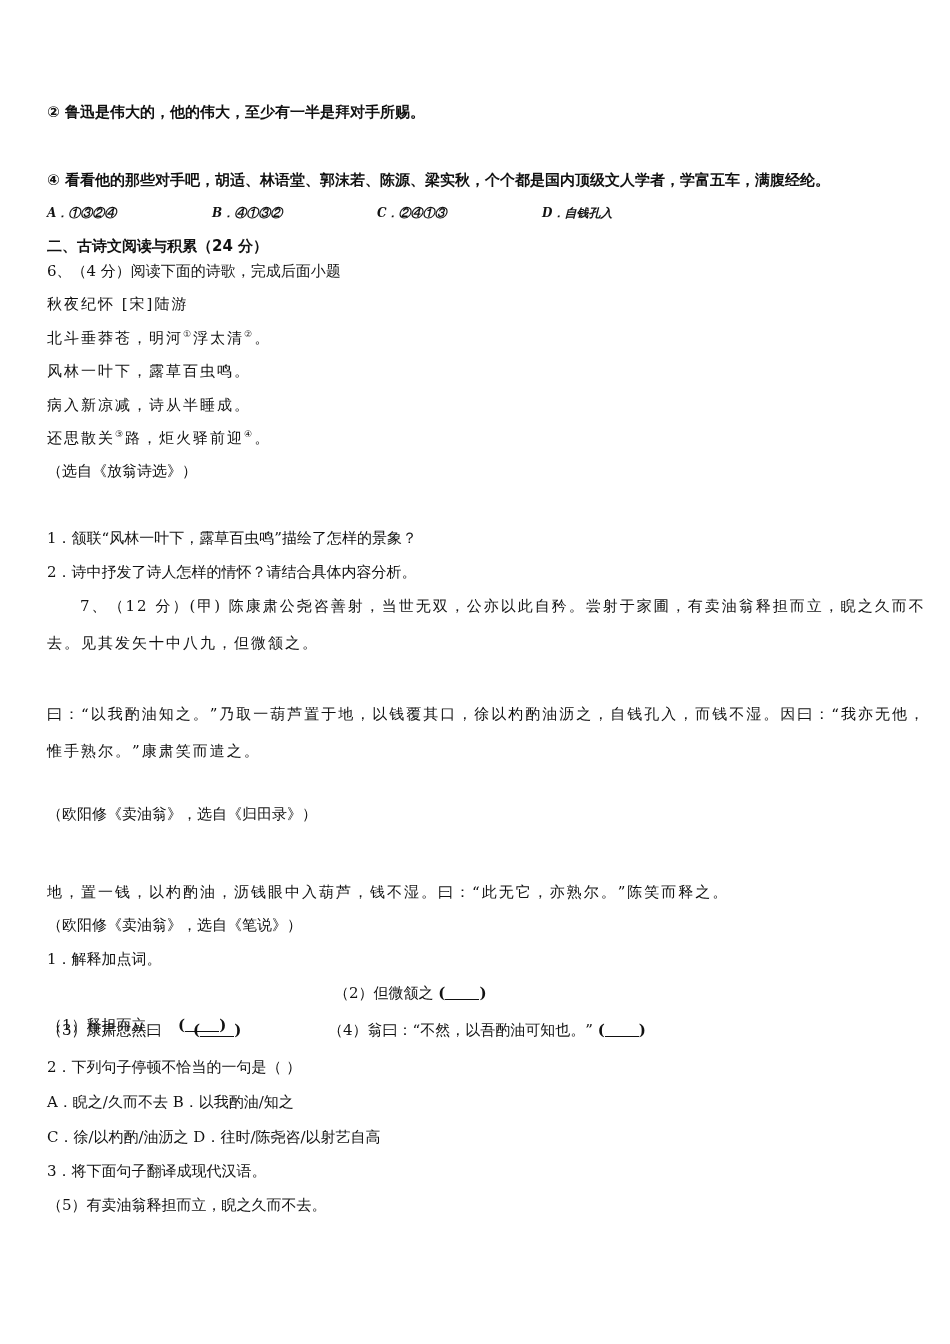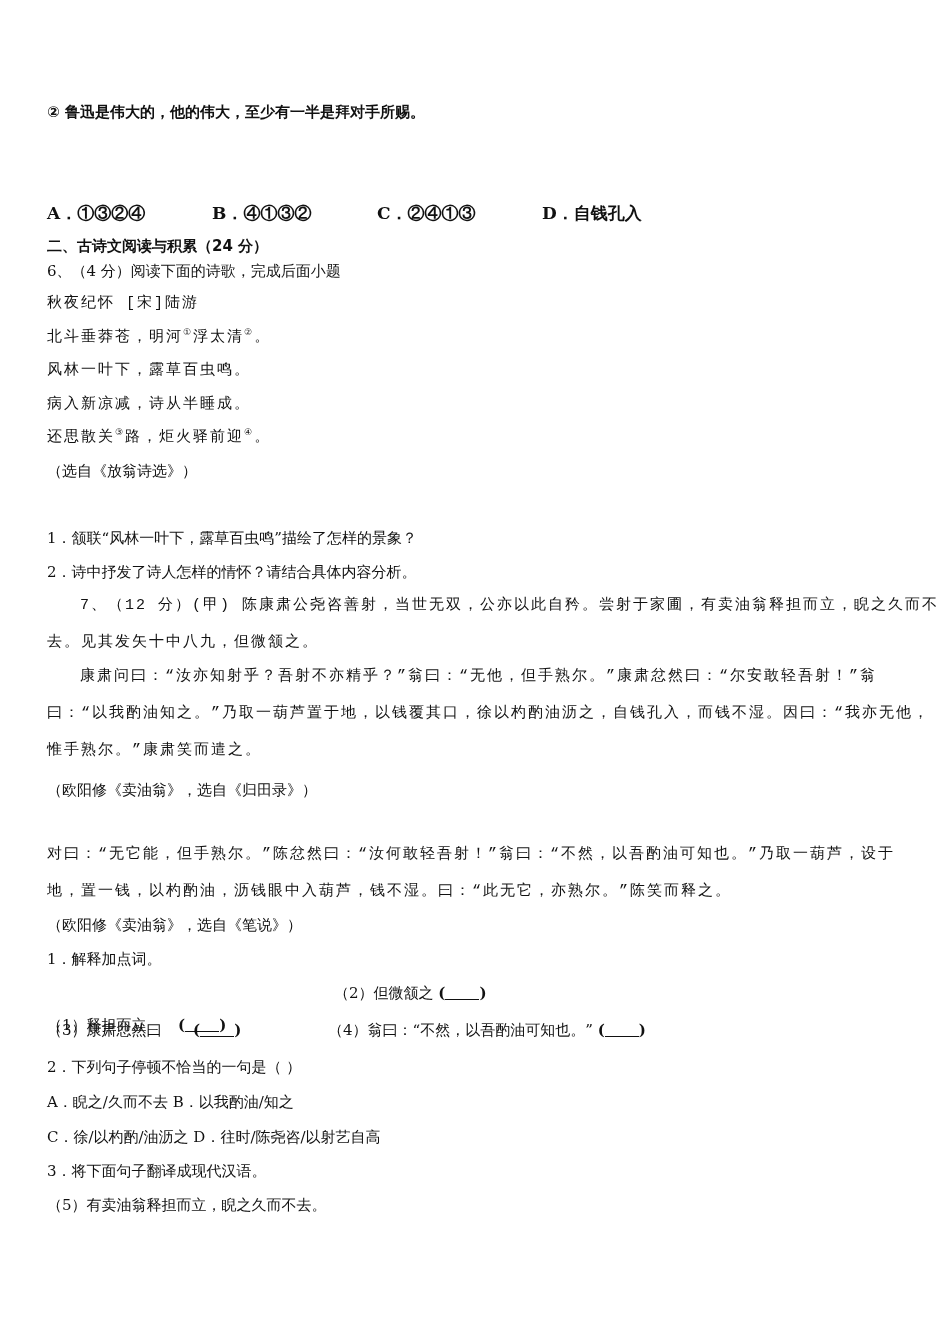--- a/index.html
+++ b/index.html
@@ -1,33 +1,34 @@
 <!DOCTYPE html>
 <html><head>
 <meta charset="utf-8">
 <style>
   html, body { margin: 0; padding: 0; background: #ffffff; }
   body { width: 950px; height: 1344px; position: relative; overflow: hidden;
          font-family: "DejaVu Serif", "Liberation Serif", serif; color: #111; }
   .page { position: absolute; left: 0; top: 0; width: 950px; height: 1344px; }
   .line { position: absolute; left: 47px; white-space: nowrap; font-size: 15px; line-height: 20px; }
   .bold { font-weight: bold; font-family: "DejaVu Sans", "Liberation Sans", sans-serif; }
-  .kai { letter-spacing: 2px; font-family: Liberation Mono, monospace; }
+  .kai { letter-spacing: 2px; }
   .indent { left: 80px; }
-  .opt { position: absolute; white-space: nowrap; font-size: 17px; line-height: 20px; font-weight: bold; }
+  .opt { position: absolute; white-space: nowrap; font-size: 12px; line-height: 20px; font-weight: bold; font-style: italic; }
   sup { font-size: 9px; line-height: 0; }
   .blank { display: inline-block; width: 34px; border-bottom: 1.5px solid #111; height: 14px; vertical-align: -2px; }
   .paren { font-weight: bold; }
 </style>
 </head>
 <body>
 
 <div class="page">
 
   <div class="line bold" style="top:102px">② 鲁迅是伟大的，他的伟大，至少有一半是拜对手所赐。</div>
+  <div class="line bold" style="top:170px">④ 看看他的那些对手吧，胡适、林语堂、郭沫若、陈源、梁实秋，个个都是国内顶级文人学者，学富五车，满腹经纶。</div>
 
   <div class="opt" style="left:47px; top:203px">
     <span>A．</span><span>①③②④</span>
   </div>
   <div class="opt" style="left:212px; top:203px">
     <span>B．</span><span>④①③②</span>
   </div>
   <div class="opt" style="left:377px; top:203px">
     <span>C．</span><span>②④①③</span>
   </div>
@@ -52,26 +53,24 @@
   <div class="line kai" style="top:428px">
     <span>还思散关</span><sup>③</sup><span>路，炬火驿前迎</span><sup>④</sup><span>。</span>
   </div>
 
   <div class="line" style="top:461px; left:47px">（选自《放翁诗选》）</div>
   <div class="line" style="top:528px">1．颔联“风林一叶下，露草百虫鸣”描绘了怎样的景象？</div>
   <div class="line" style="top:562px">2．诗中抒发了诗人怎样的情怀？请结合具体内容分析。</div>
 
   <div class="line kai indent" style="top:596px">7、（12 分）(甲) 陈康肃公尧咨善射，当世无双，公亦以此自矜。尝射于家圃，有卖油翁释担而立，睨之久而不</div>
   <div class="line kai" style="top:633px">去。见其发矢十中八九，但微颔之。</div>
-  <div class="line kai indent" style="top:667px">康肃问曰：“汝亦知射乎？吾射不亦精乎？”翁曰：“无他，但手熟尔。”康肃忿然曰：“尔安敢轻吾射！”翁</div>
   <div class="line kai" style="top:704px">曰：“以我酌油知之。”乃取一葫芦置于地，以钱覆其口，徐以杓酌油沥之，自钱孔入，而钱不湿。因曰：“我亦无他，</div>
   <div class="line kai" style="top:741px">惟手熟尔。”康肃笑而遣之。</div>
-  <div class="line" style="top:780px; left:47px">（欧阳修《卖油翁》，选自《归田录》）</div>
+  <div class="line" style="top:804px; left:47px">（欧阳修《卖油翁》，选自《归田录》）</div>
 
-  <div class="line kai" style="top:845px">对曰：“无它能，但手熟尔。”陈忿然曰：“汝何敢轻吾射！”翁曰：“不然，以吾酌油可知也。”乃取一葫芦，设于</div>
   <div class="line kai" style="top:882px">地，置一钱，以杓酌油，沥钱眼中入葫芦，钱不湿。曰：“此无它，亦熟尔。”陈笑而释之。</div>
   <div class="line" style="top:915px; left:47px">（欧阳修《卖油翁》，选自《笔说》）</div>
 
   <div class="line" style="top:949px">1．解释加点词。</div>
 
   <div class="line" style="top:1015px; left:47px">
     <span>（1）释担而立</span>
     <span style="display:inline-block; width:22px"></span>
     <span class="paren">(</span><span class="blank"></span><span class="paren">)</span>
   </div>

